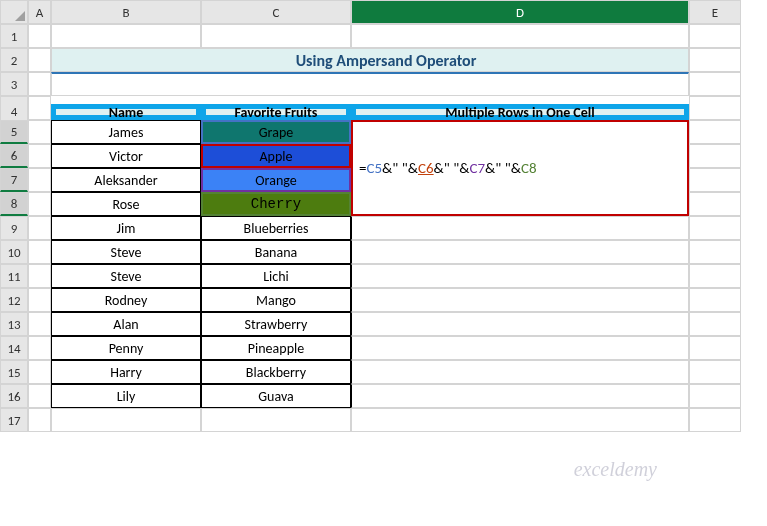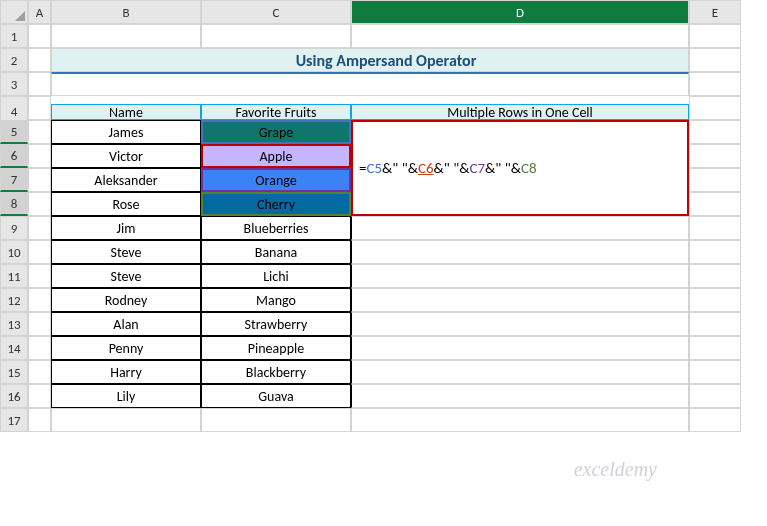--- a/index.html
+++ b/index.html
@@ -12,27 +12,27 @@
     .hdr.selcol { background: #0f7b3e; color: #fff; }
     .hdr.greensel { background: #d2d2d2; border-bottom: 2px solid #107c41; }
     
     .corner { background: #e6e6e6; border: 1px solid #d4d4d4; position: relative; }
     .corner::after { content: ""; position: absolute; right: 2px; bottom: 2px; border-style: solid; border-width: 0 0 10px 10px; border-color: transparent transparent #a0a0a0 transparent; }
     .blank { border: 1px solid #d4d4d4; background: #fff; }
     
     .title { background: #dff1f1; font-weight: bold; font-size: 16px; color: #1f4e79; border: 1px solid #d4d4d4; display: flex; align-items: center; justify-content: center; padding-left: 32px; }
     .title-under { border: 1px solid #d4d4d4; border-top: 2px solid #2e75b6; background: #fff; }
     
-    .th { background: #dff1f1; font-weight: normal; border: 1px solid #0ea5e9; display: flex; align-items: center; justify-content: center; margin-top: 8px; }
+    .th { background: #dff1f1; font-weight: bold; border: 5px solid #0ea5e9; display: flex; align-items: center; justify-content: center; margin-top: 8px; }
     .td { border: 1px solid #000; display: flex; align-items: center; justify-content: center; background: #fff; }
     
     .td.c5 { background: #0f766e; border: 2px solid #4472c4; }
-    .td.c6 { background: #c4b5fd; border: 2px solid #c00000; text-align: right; }
+    .td.c6 { background: #1d4ed8; border: 2px solid #c00000; text-align: right; }
     .td.c7 { background: #3b82f6; border: 2px solid #7030a0; }
-    .td.c8 { background: #0369a1; border: 2px solid #548235; }
+    .td.c8 { background: #4d7c0f; border: 2px solid #548235; font-family: Liberation Mono, monospace; }
     
     .merged-d { grid-row: span 4; border: 2px solid #c00000; display: flex; align-items: center; padding-left: 6px; font-size: 15px; position: relative; background: #fff; }
     .formula-text span.eq { color: #000; }
     .formula-text span.c5 { color: #4472c4; }
     .formula-text span.c6 { color: #c2410c; text-decoration: underline; }
     .formula-text span.c7 { color: #7030a0; }
     .formula-text span.c8 { color: #548235; }
     .formula-text span.amp { color: #000; }
     
     .watermark { position: absolute; right: 110px; bottom: 45px; font-size: 20px; font-style: italic; color: rgba(120,120,150,0.35); font-family: Georgia, serif; pointer-events: none; }

